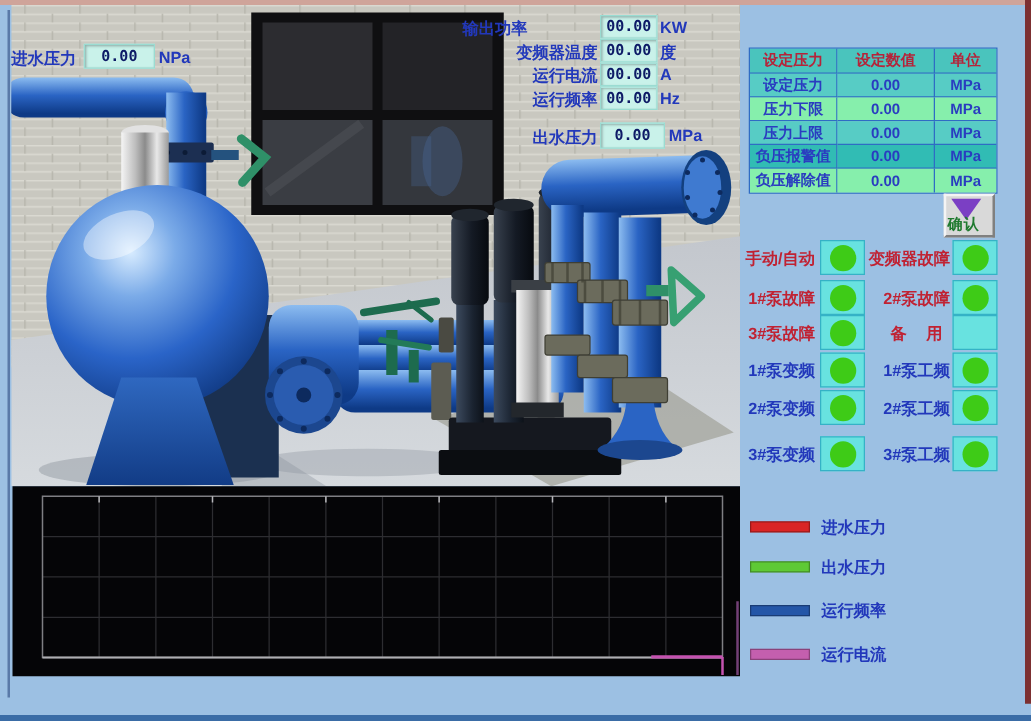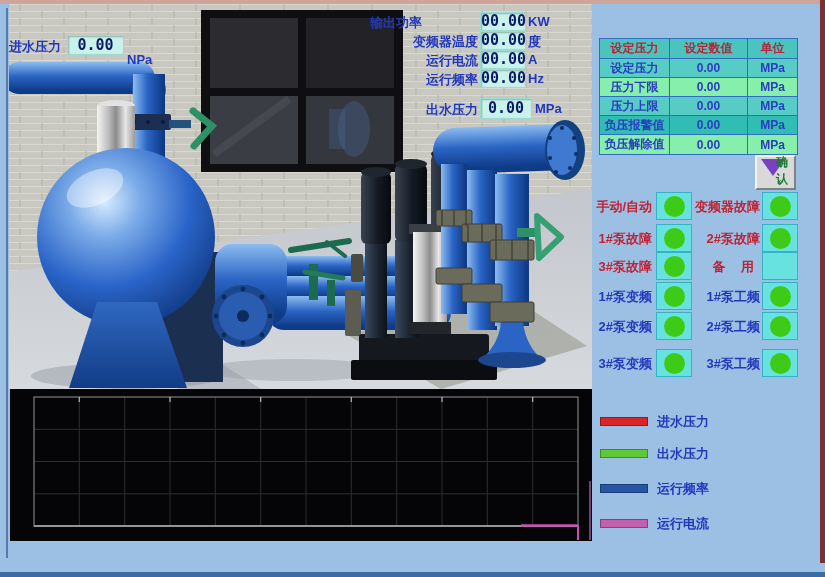--- a/index.html
+++ b/index.html
@@ -8,21 +8,21 @@
   .abs{position:absolute;}
   
   .frame-top{left:0;top:0;width:825px;height:4px;background:#cfa49a;}
   .frame-right{right:0;top:0;width:5px;height:563px;background:#7c3032;}
   .frame-bottom{left:0;top:572px;width:825px;height:5px;background:#3a6ca6;}
   .frame-left{left:6px;top:8px;width:2px;height:550px;background:rgba(34,62,120,.55);}
 
   
   .valbox{background:#c9f2ea;border:1px solid #9adcd2;box-shadow:inset 1px 1px 2px rgba(0,0,0,.28);
           color:#0d1a66;font-weight:bold;font-family:"DejaVu Sans Mono",monospace;
-          text-align:center;font-size:15px;}
+          text-align:center;font-size:12px;}
   .lbl-blue{color:#2238bb;font-weight:bold;font-size:13px;white-space:nowrap;}
   .lbl-red{color:#c02233;font-weight:bold;font-size:13px;white-space:nowrap;}
   .unit{color:#2238bb;font-weight:bold;font-size:13px;white-space:nowrap;}
 
   
   .report-btn{left:16px;top:11px;width:118px;height:29px;background:#c6f0e3;
     border-top:2px solid #f0f4f2;border-left:2px solid #f0f4f2;border-right:2px solid #7b8a86;border-bottom:2px solid #7b8a86;
     display:flex;align-items:center;cursor:pointer;}
   .report-btn .txt{color:#1e8a1e;font-weight:bold;font-size:16px;letter-spacing:1px;padding-left:7px;}
   .report-arrow-box{position:absolute;right:3px;top:2px;width:30px;height:21px;background:#d8f3ec;border:1px solid #8a9a96;
@@ -39,21 +39,21 @@
   .ptable .cell:nth-child(3n){border-right:none;}
   .ptable .cell.lastrow{border-bottom:none;}
   .hd{background:#4ac4bd;color:#b5243a;}
   .rA{background:#57ccc5;color:#2a3cc0;}
   .rB{background:#86efac;color:#2a3cc0;}
   .rC{background:#31bcb4;color:#2a3cc0;}
 
   .confirm-btn{left:755px;top:155px;width:37px;height:31px;background:#d9d9d9;
     border-top:2px solid #f4f4f4;border-left:2px solid #f4f4f4;border-right:2px solid #808080;border-bottom:2px solid #808080;cursor:pointer;}
   .tri-down{position:absolute;left:4px;top:2px;width:0;height:0;border-left:12px solid transparent;border-right:12px solid transparent;border-top:17px solid #7b3fc4;}
-  .confirm-txt{position:absolute;left:1px;bottom:0px;color:#1f7a2f;font-weight:bold;font-size:12px;letter-spacing:1px;padding-left:18px;}
+  .confirm-txt{position:absolute;left:1px;bottom:0px;color:#1f7a2f;font-weight:bold;font-size:12px;letter-spacing:1px;}
 
   
   .ind-label-l{width:68px;text-align:right;}
   .ind-label-r{width:68px;text-align:right;}
   .lamp{width:34px;height:26px;background:#68e2e0;border:1px solid #35b2c6;display:flex;align-items:center;justify-content:center;}
   .lamp .dot{width:21px;height:21px;border-radius:50%;background:#3ecb17;}
 
   
   .chart{left:10px;top:389px;width:582px;height:152px;background:#050507;}
 
@@ -238,21 +238,21 @@
 
     <g>
       <rect x="508" y="224" width="18" height="9" fill="#2f9068"></rect>
       <path d="M528 212 L552 233 L530 254 Z" fill="none" stroke="#37a072" stroke-width="6" stroke-linejoin="round"></path>
     </g>
   </svg>
 
 
   <div class="abs lbl-blue" style="left:9px;top:38px">进水压力</div>
   <div class="abs valbox" style="left:67px;top:35px;width:55px;height:18px;line-height:18px">0.00</div>
-  <div class="abs unit" style="left:127px;top:52px">NPa</div>
+  <div class="abs unit" style="left:127px;top:38px">NPa</div>
 
   <div class="abs lbl-blue" style="left:370px;top:14px;width:108px;">输出功率</div>
   <div class="abs valbox" style="left:480px;top:12px;width:44px;height:17px;line-height:17px">00.00</div>
   <div class="abs unit" style="left:528px;top:14px">KW</div>
 
   <div class="abs lbl-blue" style="left:370px;top:33px;width:108px;text-align:right">变频器温度</div>
   <div class="abs valbox" style="left:480px;top:31px;width:44px;height:17px;line-height:17px">00.00</div>
   <div class="abs unit" style="left:528px;top:33px">度</div>
 
   <div class="abs lbl-blue" style="left:370px;top:52px;width:108px;text-align:right">运行电流</div>

